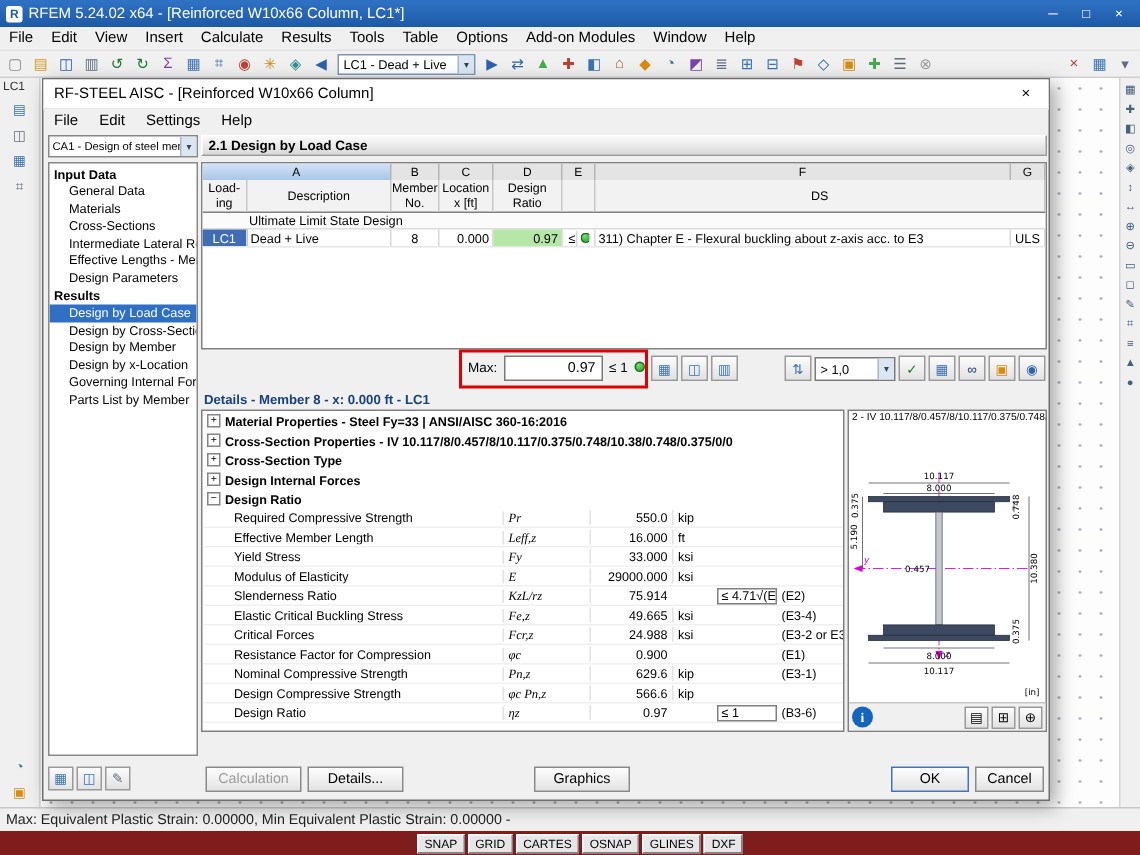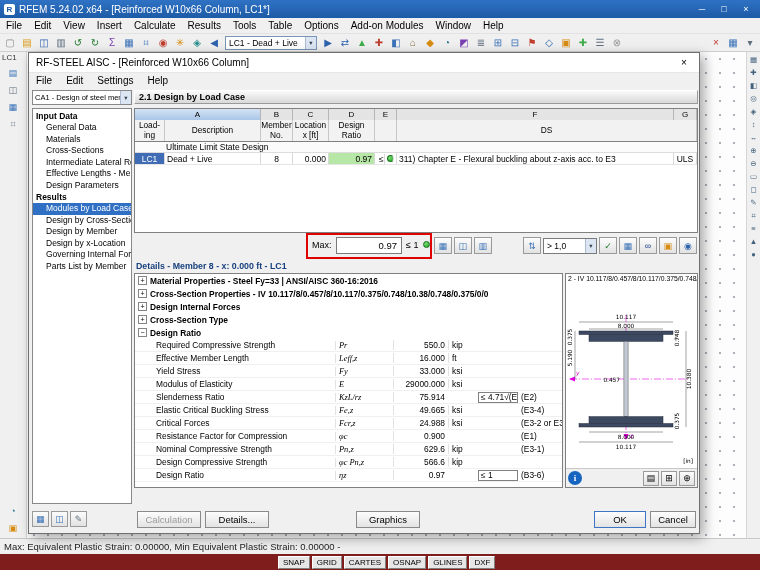--- a/index.html
+++ b/index.html
@@ -270,21 +270,21 @@
       <div>
         <div class="tree-item">General Data</div>
           <div class="tree-item">Materials</div>
           <div class="tree-item">Cross-Sections</div>
           <div class="tree-item">Intermediate Lateral Restraints</div>
           <div class="tree-item">Effective Lengths - Members</div>
           <div class="tree-item">Design Parameters</div>
       </div>
       <div class="tree-root">Results</div>
       <div>
-        <div class="tree-item selected">Modules by Load Case</div>
+        <div class="tree-item selected">Design by Load Case</div>
           <div class="tree-item">Design by Cross-Section</div>
           <div class="tree-item">Design by Member</div>
           <div class="tree-item">Design by x-Location</div>
           <div class="tree-item">Governing Internal Forces by M</div>
           <div class="tree-item">Parts List by Member</div>
       </div>
     </div>
 
     <div class="main">
 
@@ -360,26 +360,26 @@
               <span style="overflow:hidden;white-space:nowrap">Material Properties - Steel Fy=33 | ANSI/AISC 360-16:2016</span>
             </div>
 
             <div class="dgroup">
               <span class="exp">+</span>
               <span style="overflow:hidden;white-space:nowrap">Cross-Section Properties - IV 10.117/8/0.457/8/10.117/0.375/0.748/10.38/0.748/0.375/0/0</span>
             </div>
 
             <div class="dgroup">
               <span class="exp">+</span>
-              <span style="overflow:hidden;white-space:nowrap">Design Internal Forces</span>
+              <span style="overflow:hidden;white-space:nowrap">Cross-Section Type</span>
             </div>
 
             <div class="dgroup">
               <span class="exp">+</span>
-              <span style="overflow:hidden;white-space:nowrap">Cross-Section Type</span>
+              <span style="overflow:hidden;white-space:nowrap">Design Internal Forces</span>
             </div>
 
             <div class="dgroup">
               <span class="exp">−</span>
               <span style="overflow:hidden;white-space:nowrap">Design Ratio</span>
             </div>
 
         </div>
         <div>
 

